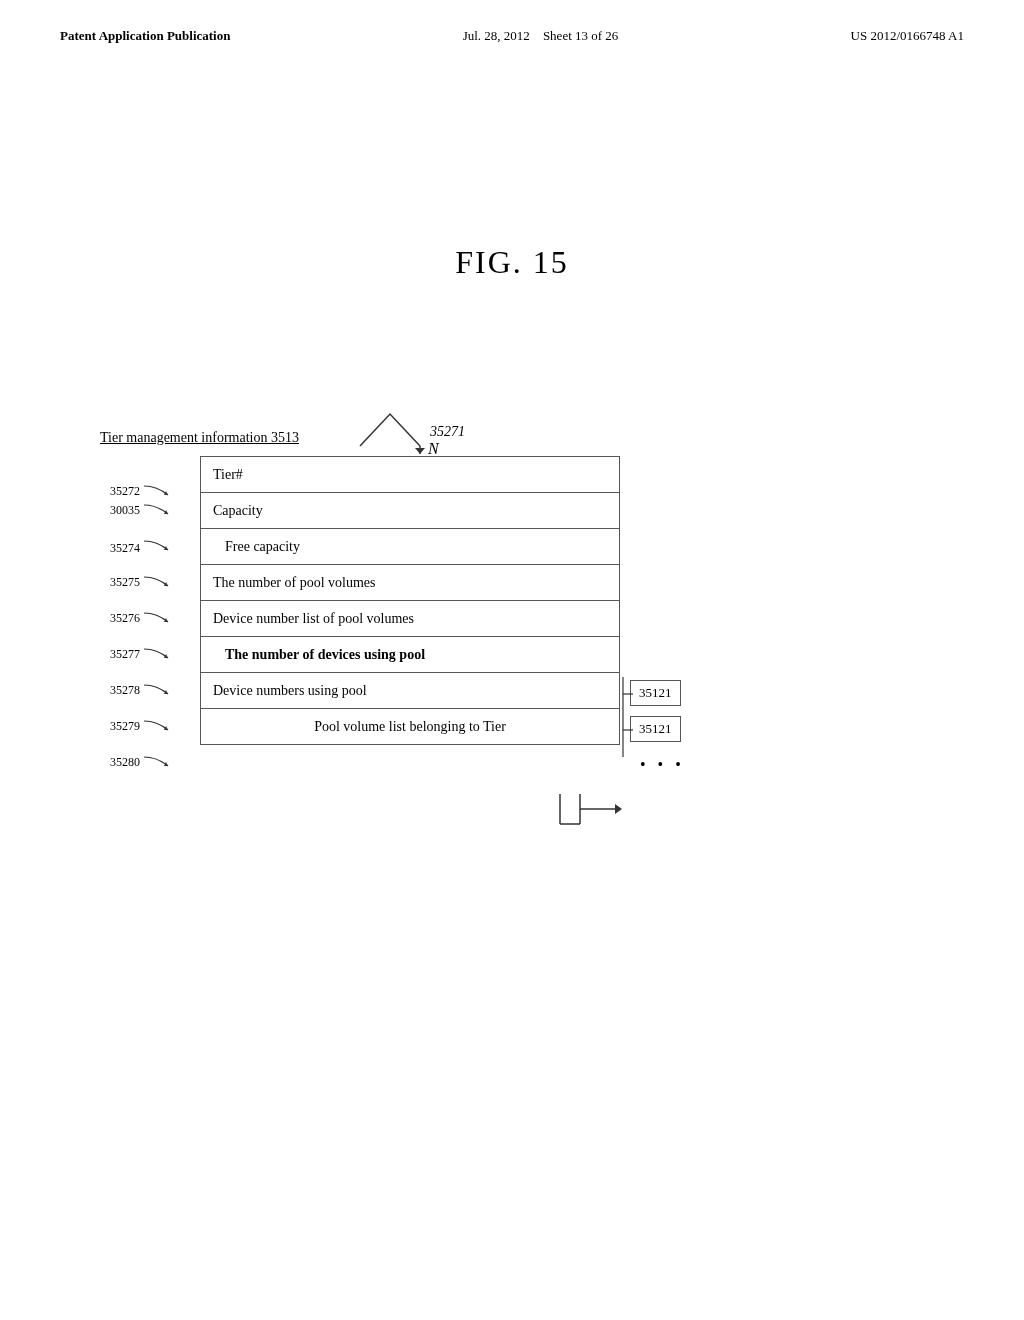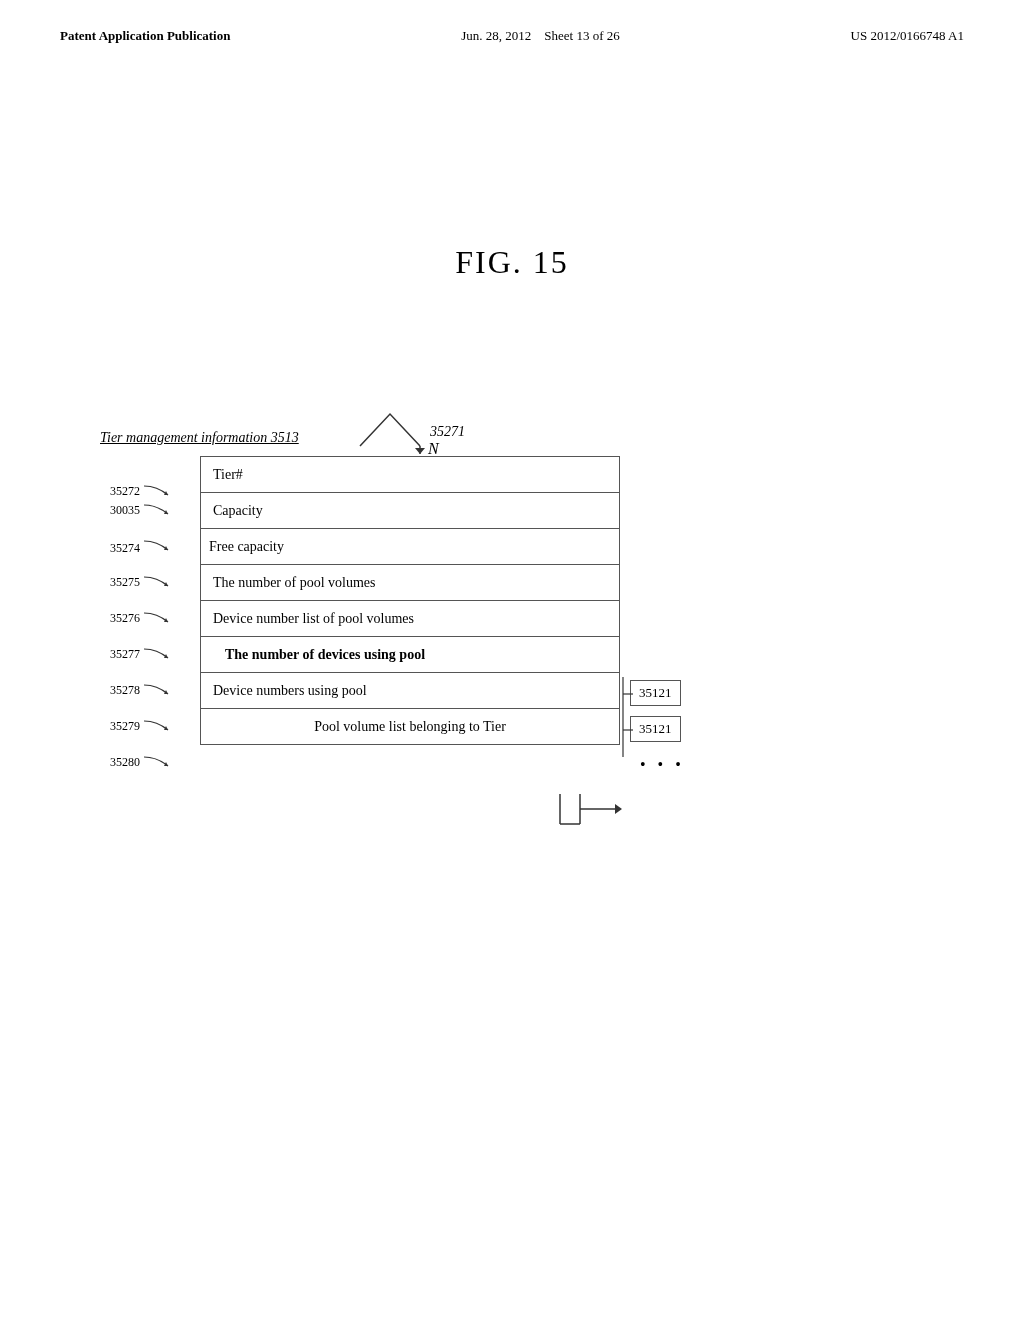--- a/index.html
+++ b/index.html
@@ -53,21 +53,20 @@
       top: 430px;
       left: 100px;
       width: 820px;
     }
 
     
     .section-label {
       font-size: 14px;
       text-decoration: underline;
       margin-bottom: 9px;
-      font-style: italic;
     }
 
     
     .table-container {
       position: relative;
       margin-top: 10px;
     }
 
     
     .data-table {
@@ -95,21 +94,21 @@
       top: -45px;
       left: 240px;
     }
   </style>
 </head>
 <body>
 
 <div class="page-header">
   <div class="header-left">Patent Application Publication</div>
   <div class="header-center">
-    <span>Jun. 28, 2012</span>&nbsp;&nbsp;&nbsp;
+    <span>Jul. 28, 2012</span>&nbsp;&nbsp;&nbsp;
     <span>Sheet 13 of 26</span>
   </div>
   <div class="header-right">US 2012/0166748 A1</div>
 </div>
 
 <div class="figure-title">FIG. 15</div>
 
 <div class="content-area">
 
   <div class="section-label">Tier management information 3513</div>
@@ -196,21 +195,21 @@
 
     <table class="data-table" style="margin-left:90px; width:420px; border-collapse:collapse; position:relative;">
       <tbody>
       <tr>
         <td class="label-cell" style="border:1px solid #555; padding:6px 12px; font-size:14px; height:36px;">Tier#</td>
       </tr>
       <tr>
         <td class="label-cell" style="border:1px solid #555; padding:6px 12px; font-size:14px; height:36px;">Capacity</td>
       </tr>
       <tr>
-        <td class="label-cell" style="border:1px solid #555; padding:6px 8px; font-size:14px; height:36px;margin-top:44px;">Free capacity</td>
+        <td class="label-cell" style="border:1px solid #555; padding:6px 24px; font-size:14px; height:36px;margin-top:44px;">Free capacity</td>
       </tr>
       <tr>
         <td class="label-cell" style="border:1px solid #555; padding:6px 12px; font-size:14px; height:36px;">The number of pool volumes</td>
       </tr>
       <tr>
         <td class="label-cell" style="border:1px solid #555; padding:6px 12px; font-size:14px; height:36px;">Device number list of pool volumes</td>
       </tr>
       <tr>
         <td class="label-cell" style="border:1px solid #555; padding:6px 24px; font-size:14px; height:36px;font-weight:bold;">The number of devices using pool</td>
       </tr>

